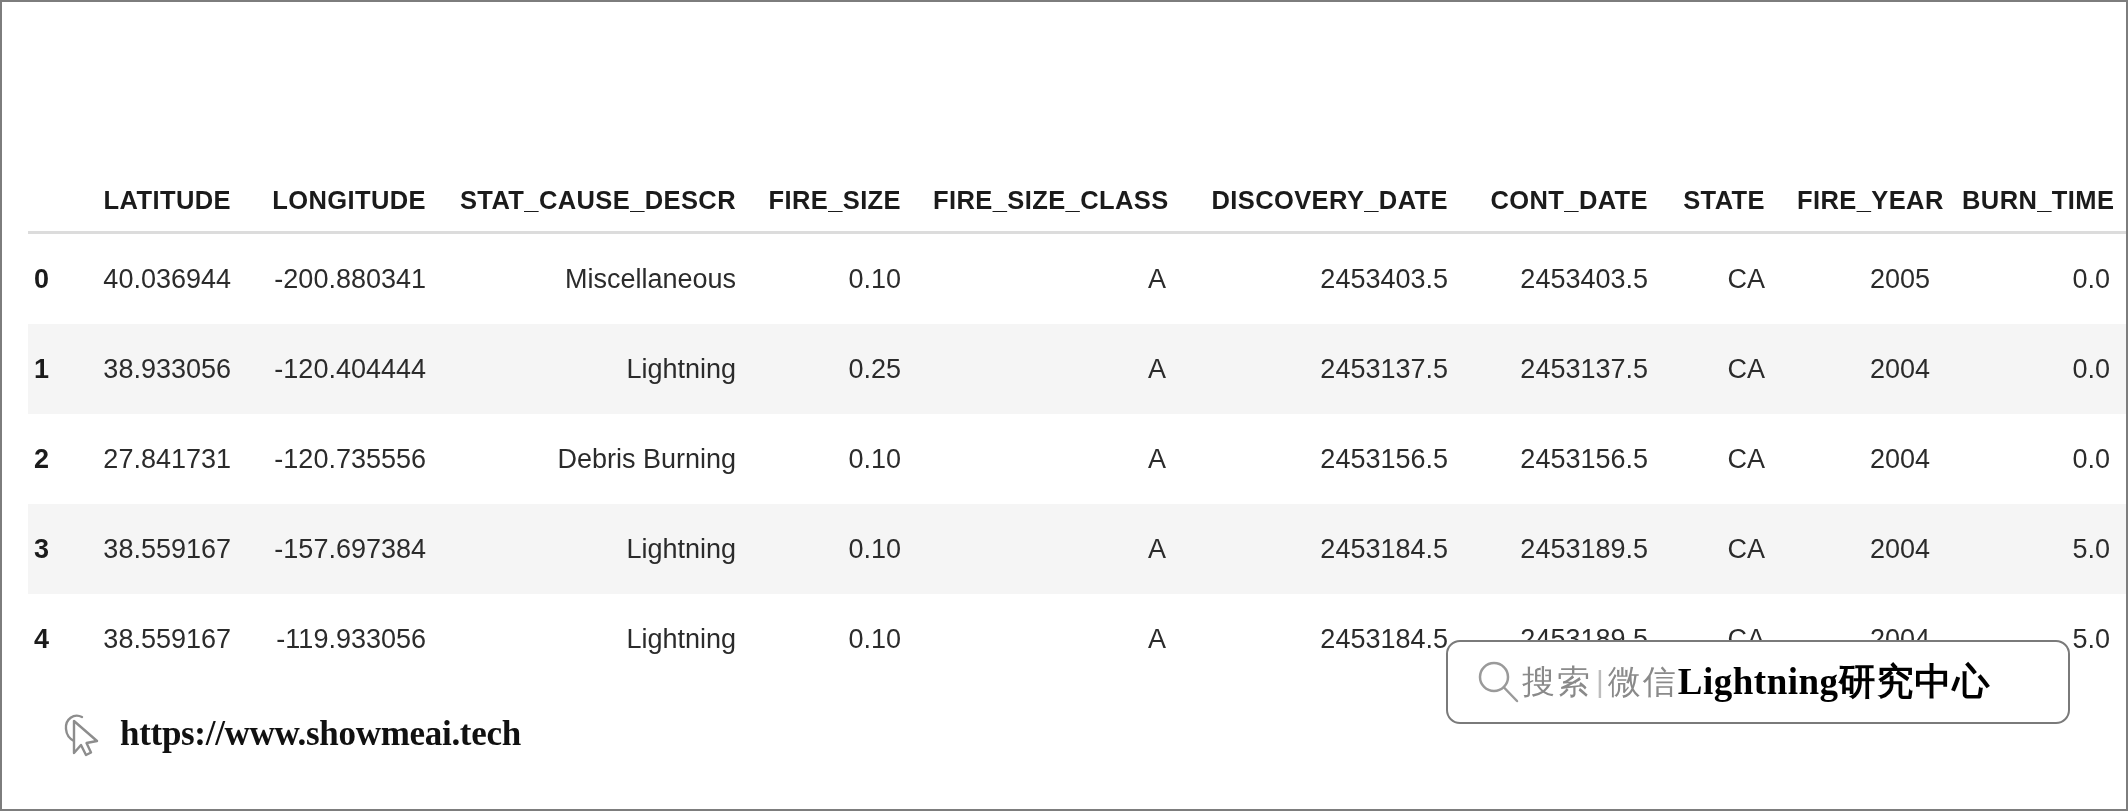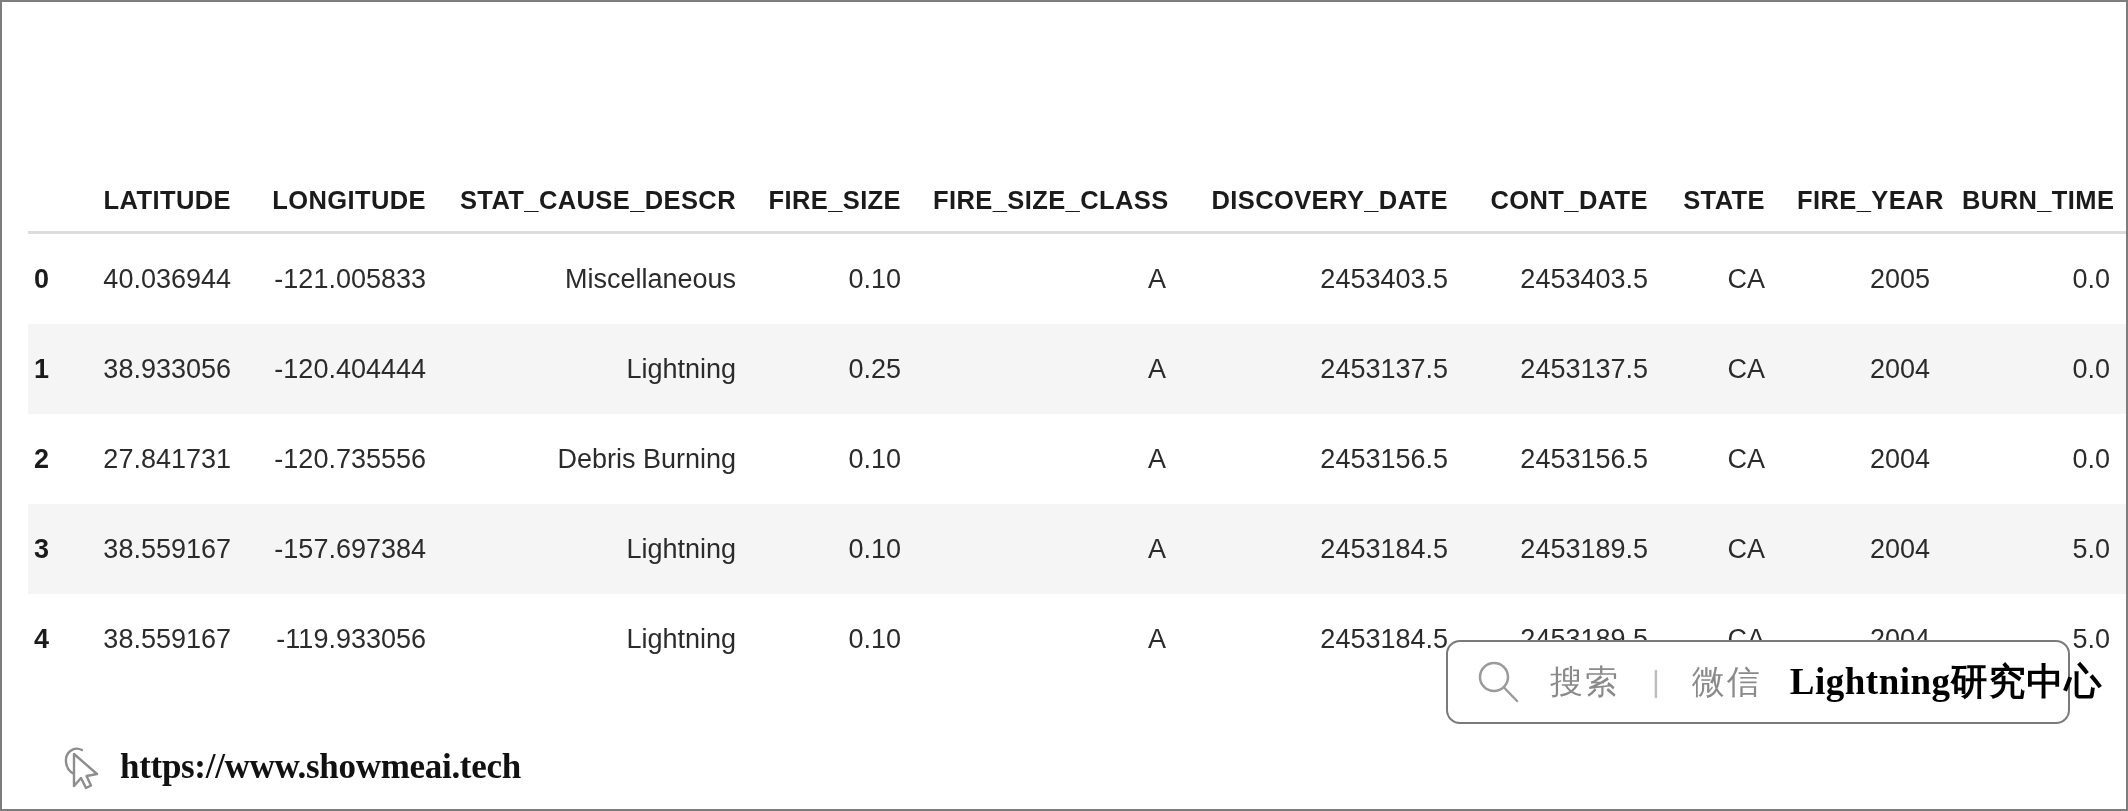--- a/index.html
+++ b/index.html
@@ -96,21 +96,21 @@
     top: 638px;
     width: 624px;
     height: 84px;
     box-sizing: border-box;
     border: 2.5px solid #7a7a7a;
     border-radius: 14px;
     background: #ffffff;
     display: flex;
     align-items: center;
     padding-left: 26px;
-    gap: 28px;
+    gap: 0;
   }
 
   .wm-magnifier {
     flex: 0 0 auto;
     width: 48px;
     height: 48px;
     display: block;
   }
 
   .wm-cn-light {
@@ -139,21 +139,21 @@
   .wm-brand .cn {
     font-family: "DejaVu Sans", "Liberation Sans", sans-serif;
     font-weight: bold;
     letter-spacing: 1px;
   }
 
   
   .url-row {
     position: absolute;
     left: 58px;
-    top: 740px;
+    top: 707px;
     display: flex;
     align-items: center;
     gap: 14px;
   }
 
   .cursor-icon {
     width: 46px;
     height: 50px;
     display: block;
   }
@@ -199,21 +199,21 @@
           <th>CONT_DATE</th>
           <th>STATE</th>
           <th>FIRE_YEAR</th>
           <th>BURN_TIME</th>
         </tr>
       </thead>
       <tbody>
         <tr class="even">
           <th class="rowidx">0</th>
           <td>40.036944</td>
-          <td>-121.005833</td>
+          <td>-200.880341</td>
           <td>Miscellaneous</td>
           <td>0.10</td>
           <td>A</td>
           <td>2453403.5</td>
           <td>2453403.5</td>
           <td>CA</td>
           <td>2005</td>
           <td>0.0</td>
         </tr>
         <tr class="odd">

